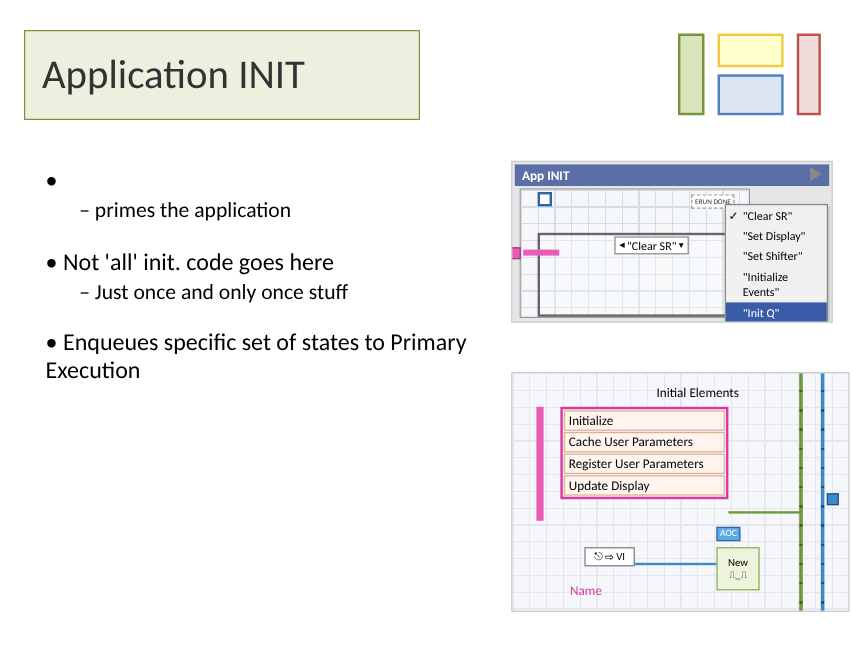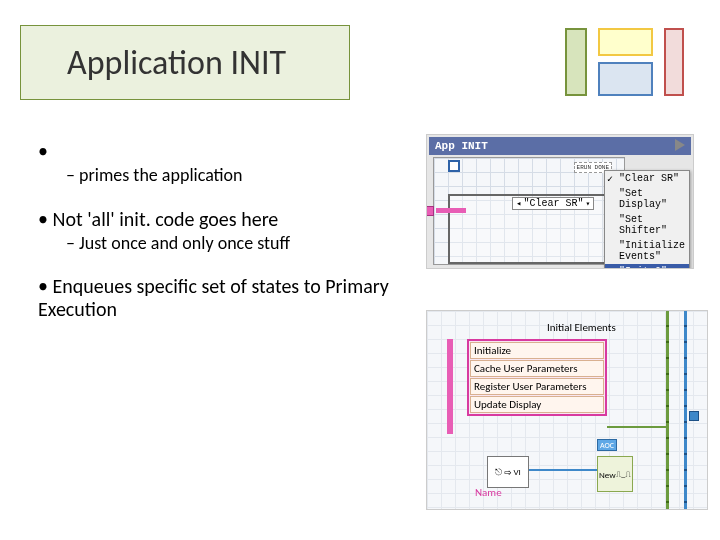--- a/index.html
+++ b/index.html
@@ -7,21 +7,21 @@
     width: 720px; height: 540px;
     font-family: "Calibri", "Segoe UI", sans-serif;
     background: #fff; position: relative; overflow: hidden;
   }
   .title-box {
     position: absolute; left: 20px; top: 25px;
     width: 330px; height: 75px;
     background: #ebf1de; border: 1.5px solid #77933c;
     display: flex; align-items: center; padding-left: 14px;
   }
-  .title-box span { font-size: 34px; color: #333; font-weight: 400; margin-left: 32px; }
+  .title-box span { font-size: 34px; color: #333; font-weight: 400; }
   .decor { position: absolute; }
   .decor-green { left: 565px; top: 28px; width: 22px; height: 68px; background: #d7e4bc; border: 2px solid #77933c; }
   .decor-yellow { left: 598px; top: 28px; width: 55px; height: 28px; background: #ffffcc; border: 2px solid #f2c843; }
   .decor-blue { left: 598px; top: 62px; width: 55px; height: 34px; background: #dbe5f1; border: 2px solid #4f81bd; }
   .decor-red { left: 664px; top: 28px; width: 20px; height: 68px; background: #f2dcdb; border: 2px solid #c0504d; }
   .content {
     position: absolute; left: 38px; top: 140px; width: 360px;
     font-size: 20px; color: #000; line-height: 1.15;
   }
   ul.top { list-style: none; }
@@ -30,21 +30,20 @@
   ul.sub { list-style: none; margin: 2px 0 0 28px; font-size: 18px; }
   ul.sub > li::before { content: "– "; }
   ul.sub > li { line-height: 1.15; }
 
   
   .fig1 {
     position: absolute; left: 426px; top: 134px;
     width: 268px; height: 135px;
     background: #e6e6e6; border: 1px solid #ccc;
     overflow: hidden;
-    font-family: Liberation Mono, monospace;
   }
   .fig1-header {
     position: absolute; left: 2px; top: 2px; right: 2px; height: 18px;
     background: #5b6ea6; color: #fff; font-size: 11px;
     display: flex; align-items: center; padding-left: 6px; font-weight: bold;
   }
   .fig1-grid {
     position: absolute; left: 6px; top: 22px; width: 192px; height: 108px;
     background: #f5f7fa;
     background-image:
@@ -111,31 +110,31 @@
   .fig2-list {
     position: absolute; left: 40px; top: 28px; width: 140px;
     border: 2px solid #d83aa0; background: #f9e6f2;
     font-size: 11px;
   }
   .fig2-list div { background: #fff5ee; border: 1px solid #d9b090; margin: 1px; padding: 1px 3px; }
   .fig2-pinkbar {
     position: absolute; left: 20px; top: 28px; width: 6px; height: 95px; background: #e85db5;
   }
   .fig2-node {
-    position: absolute; left: 60px; top: 145px; width: 42px; height: 32px;
+    position: absolute; left: 60px; top: 145px; width: 42px; height: 16px;
     border: 1.5px solid #777; background: #fff; font-size: 9px;
     display: flex; align-items: center; justify-content: center;
   }
   .fig2-name {
     position: absolute; left: 48px; top: 175px; font-size: 11px; color: #d83aa0;
   }
   .fig2-new {
     position: absolute; left: 170px; top: 145px; width: 36px; height: 36px;
     background: #eef3db; border: 1.5px solid #8aa84f; font-size: 9px;
-    display: flex; flex-direction: row; align-items: center; justify-content: center;
+    display: flex; flex-direction: column; align-items: center; justify-content: center;
   }
   .fig2-aoc {
     position: absolute; left: 170px; top: 128px; font-size: 8px;
     background: #5fa8e6; color: #fff; padding: 0 2px; border: 1px solid #2d6aa3;
   }
   .fig2-vbar {
     position: absolute; right: 38px; top: 0; width: 3px; height: 200px;
     background: repeating-linear-gradient(#6c9b3e 0 14px, #3e6b15 14px 16px);
   }
   .fig2-vbar2 {

